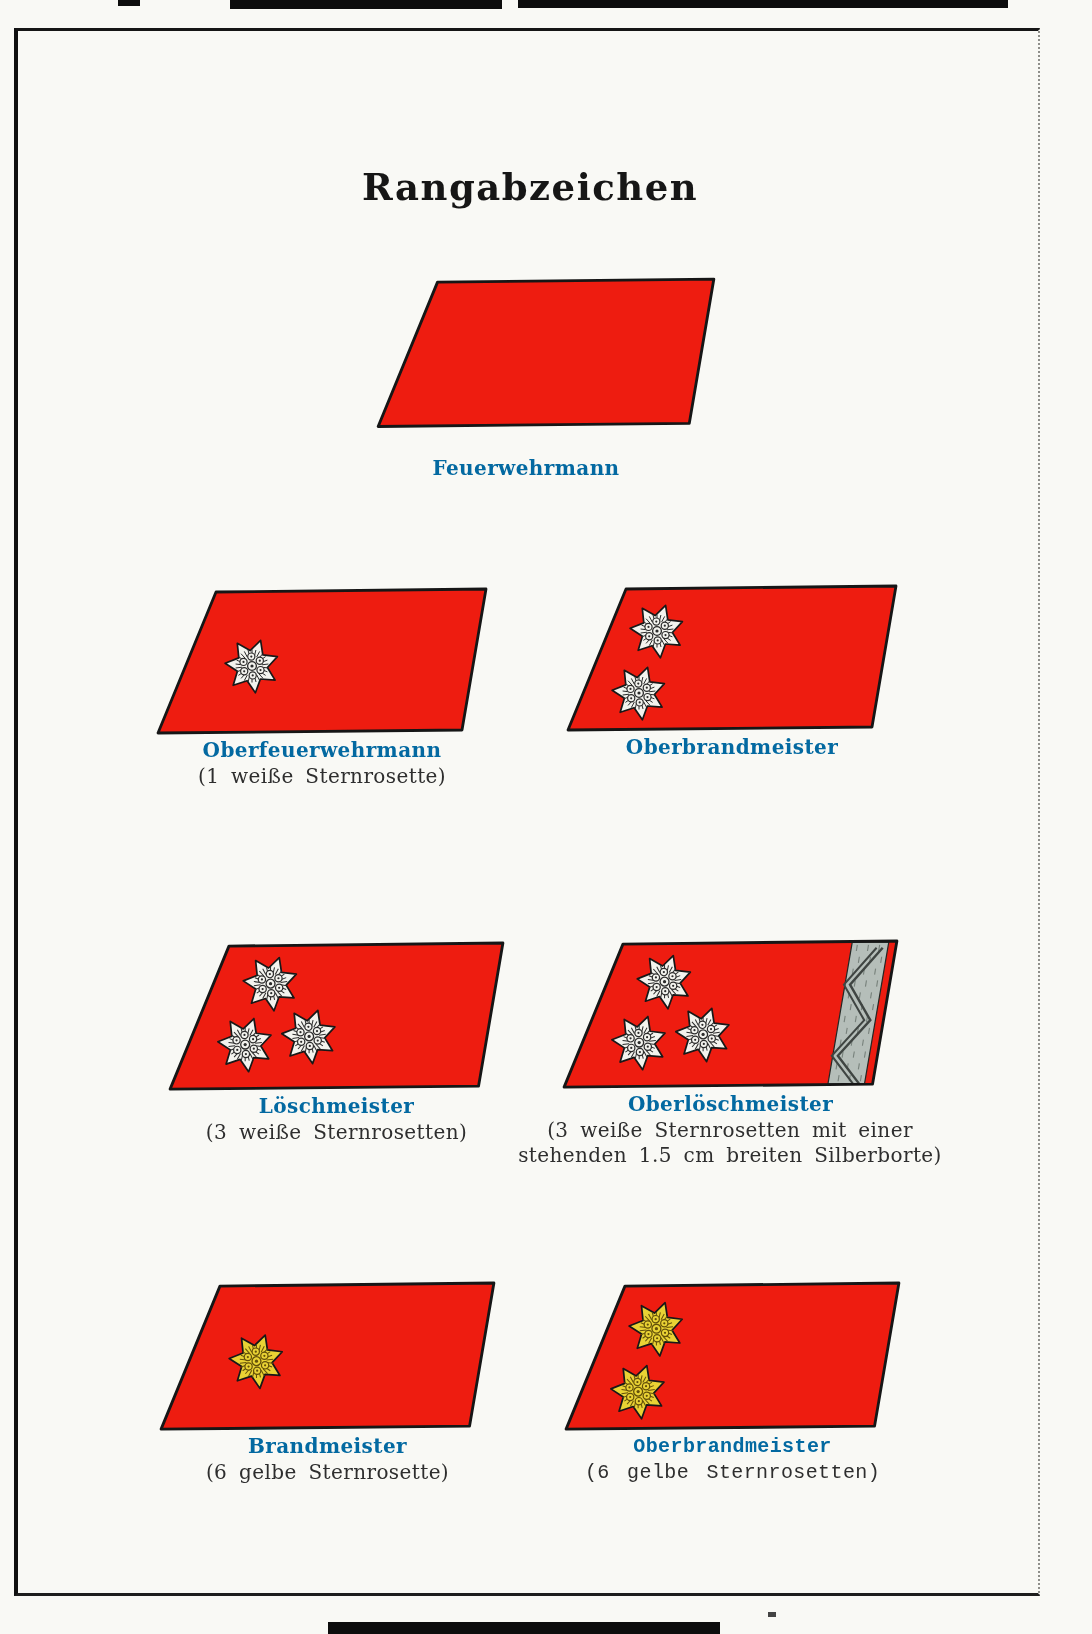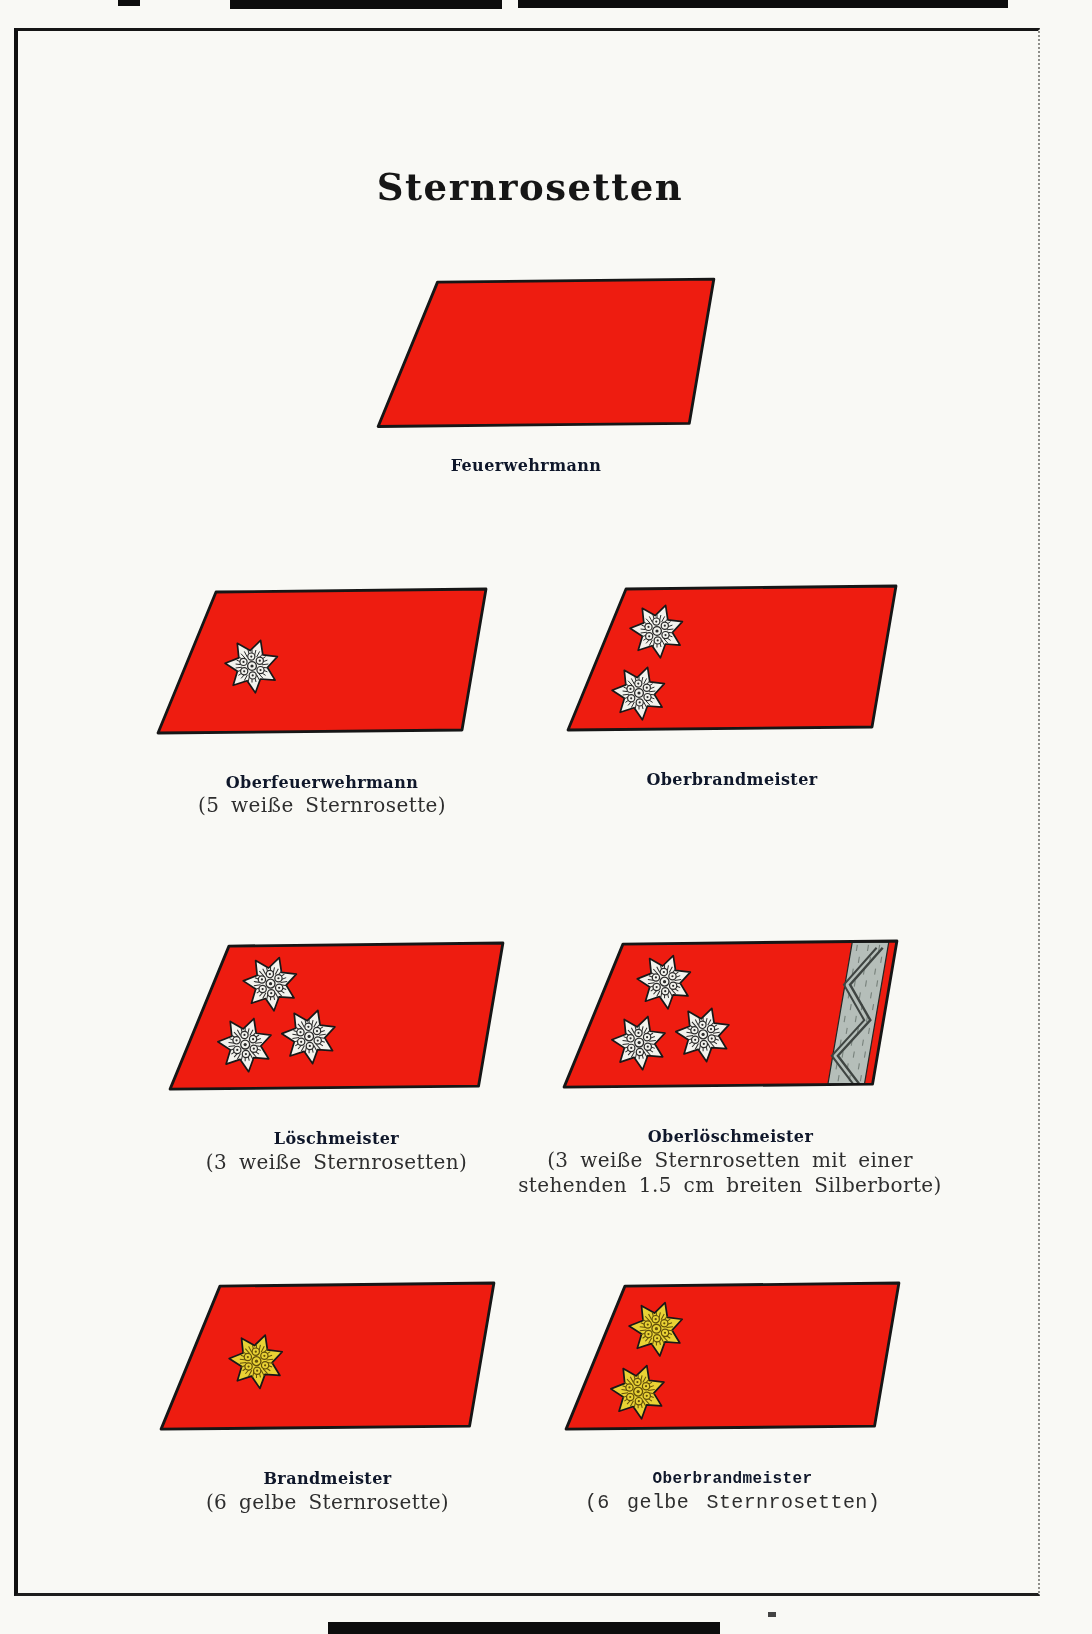--- a/index.html
+++ b/index.html
@@ -22,42 +22,42 @@
   }
   .title{
     position:absolute;left:0;top:140px;width:1060px;
     text-align:center;
     font-size:37px;font-weight:bold;letter-spacing:1.5px;
     color:#161616;
   }
   figure.plate{position:absolute;margin:0;}
   figure.plate svg{display:block;width:100%;height:auto;}
   figcaption{
-    margin-top:35px;text-align:center;line-height:1.28;
+    margin-top:0;text-align:center;line-height:1.28;
   }
-  .plate-name{font-weight:bold;font-size:16px;color:#0f172a;letter-spacing:.4px;}
+  .plate-name{font-weight:bold;font-size:20px;color:#0369a1;letter-spacing:.4px;}
   .plate-caption{font-size:20px;color:#2e2e2e;letter-spacing:.4px;word-spacing:5px;}
   .plate-caption:empty{display:none;}
   .plate--first figcaption{transform:translateX(-20px);margin-top:24px;}
   .plate--widecap .plate-caption{width:470px;margin-left:-63px;}
 </style>
 </head>
 <body>
 
 <div class="page">
 
   <div class="artifact" style="left:118px;top:0;width:22px;height:6px;"></div>
   <div class="artifact" style="left:230px;top:0;width:272px;height:9px;"></div>
   <div class="artifact" style="left:518px;top:0;width:490px;height:8px;"></div>
   <div class="artifact" style="left:328px;top:1622px;width:392px;height:12px;"></div>
   <div class="artifact" style="left:768px;top:1612px;width:8px;height:5px;background:#444;"></div>
 
   <div class="frame"></div>
 
-  <h1 class="title">Sternrosetten</h1>
+  <h1 class="title">Rangabzeichen</h1>
 
   <figure class="plate plate--first" style="left:372px;top:276px;width:348px;">
     <svg viewBox="0 0 340 152">
         <polygon points="64,6 334,3 310,144 6,147" fill="#ee1c10" stroke="none"></polygon>
         <polygon points="64,6 334,3 310,144 6,147" fill="none" stroke="#161616" stroke-width="2.8" stroke-linejoin="round"></polygon>
       </svg>
     <figcaption>
       <div class="plate-name">Feuerwehrmann</div>
 
     </figcaption>
@@ -106,21 +106,21 @@
           <circle cx="-8.5" cy="-4.1" r="1.1" fill="#2b2b2b"></circle>
           <circle cx="-0.7" cy="-9.4" r="3.6" fill="#f3f3ee" stroke="#2b2b2b" stroke-width="1.2"></circle>
           <circle cx="-0.7" cy="-9.4" r="1.1" fill="#2b2b2b"></circle>
           <circle cx="7.8" cy="-5.3" r="3.6" fill="#f3f3ee" stroke="#2b2b2b" stroke-width="1.2"></circle>
           <circle cx="7.8" cy="-5.3" r="1.1" fill="#2b2b2b"></circle>
         </g>
         <polygon points="64,6 334,3 310,144 6,147" fill="none" stroke="#161616" stroke-width="2.8" stroke-linejoin="round"></polygon>
       </svg>
     <figcaption>
       <div class="plate-name">Oberfeuerwehrmann</div>
-      <div class="plate-caption">(5 weiße Sternrosette)</div>
+      <div class="plate-caption">(1 weiße Sternrosette)</div>
     </figcaption>
   </figure>
 
   <figure class="plate" style="left:562px;top:583px;width:340px;">
     <svg viewBox="0 0 340 152">
         <polygon points="64,6 334,3 310,144 6,147" fill="#ee1c10" stroke="none"></polygon>
         <g transform="translate(95,48)">
           <path d="M25.4,-9.3L15.4,1.5L23.1,14.1L8.4,13.0L3.4,26.8L-4.9,14.7L-18.8,19.3L-14.6,5.3L-26.9,-2.7L-13.2,-8.1L-14.7,-22.7L-1.9,-15.4L8.6,-25.6L10.8,-11.1Z" fill="#f3f3ee" stroke="#181818" stroke-width="1.7" stroke-linejoin="round"></path>
           <line x1="9.9" y1="1.2" x2="16.4" y2="2.0" stroke="#2b2b2b" stroke-width="1"></line>
           <line x1="9.4" y1="3.5" x2="15.4" y2="5.8" stroke="#2b2b2b" stroke-width="1"></line>

